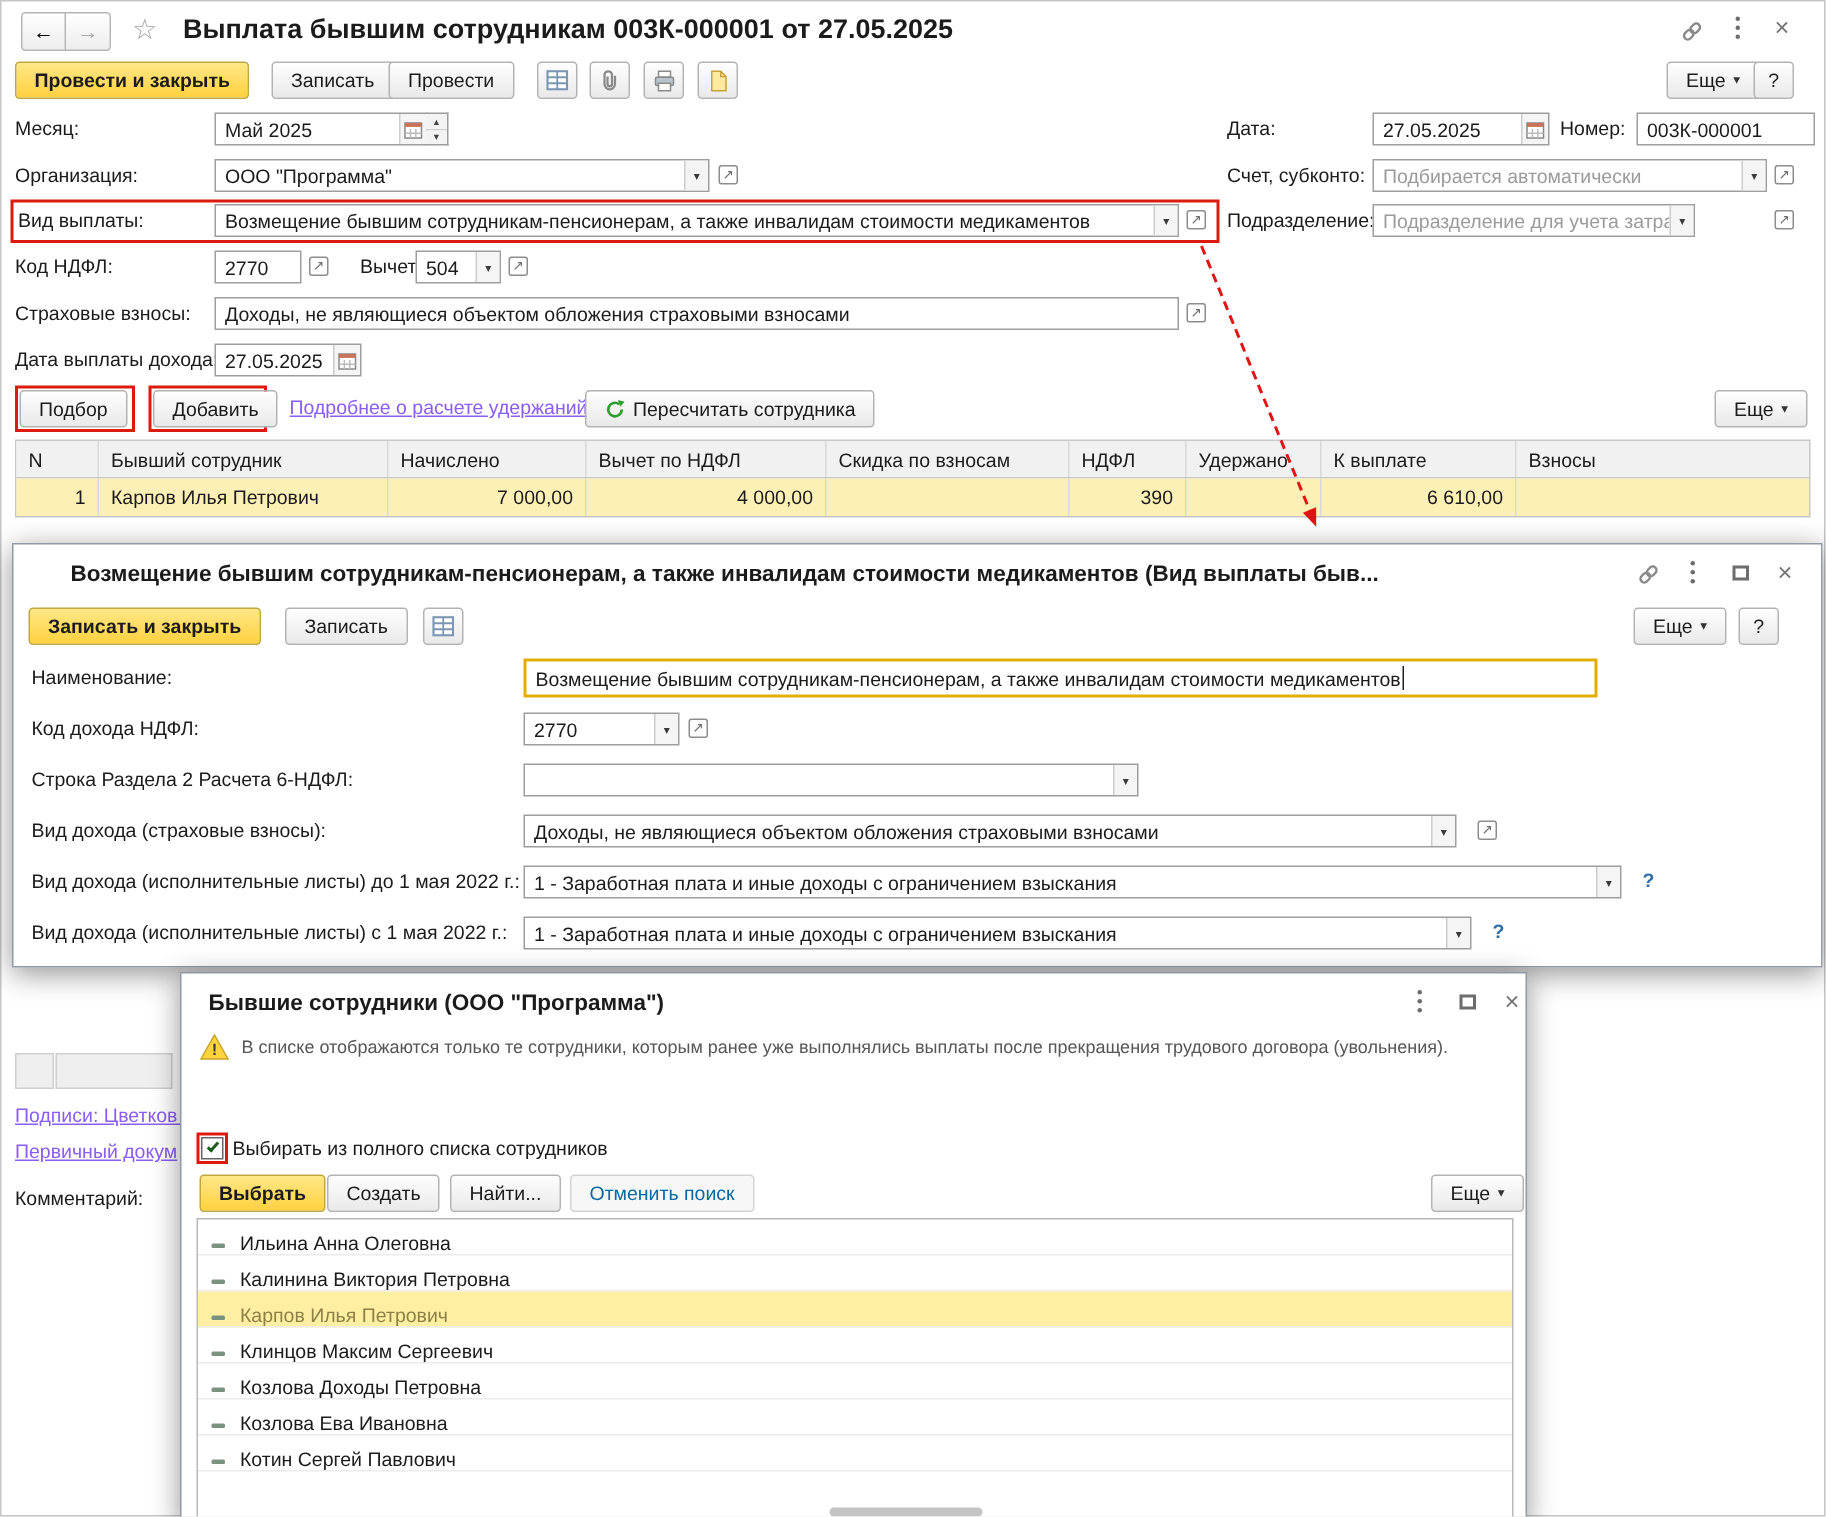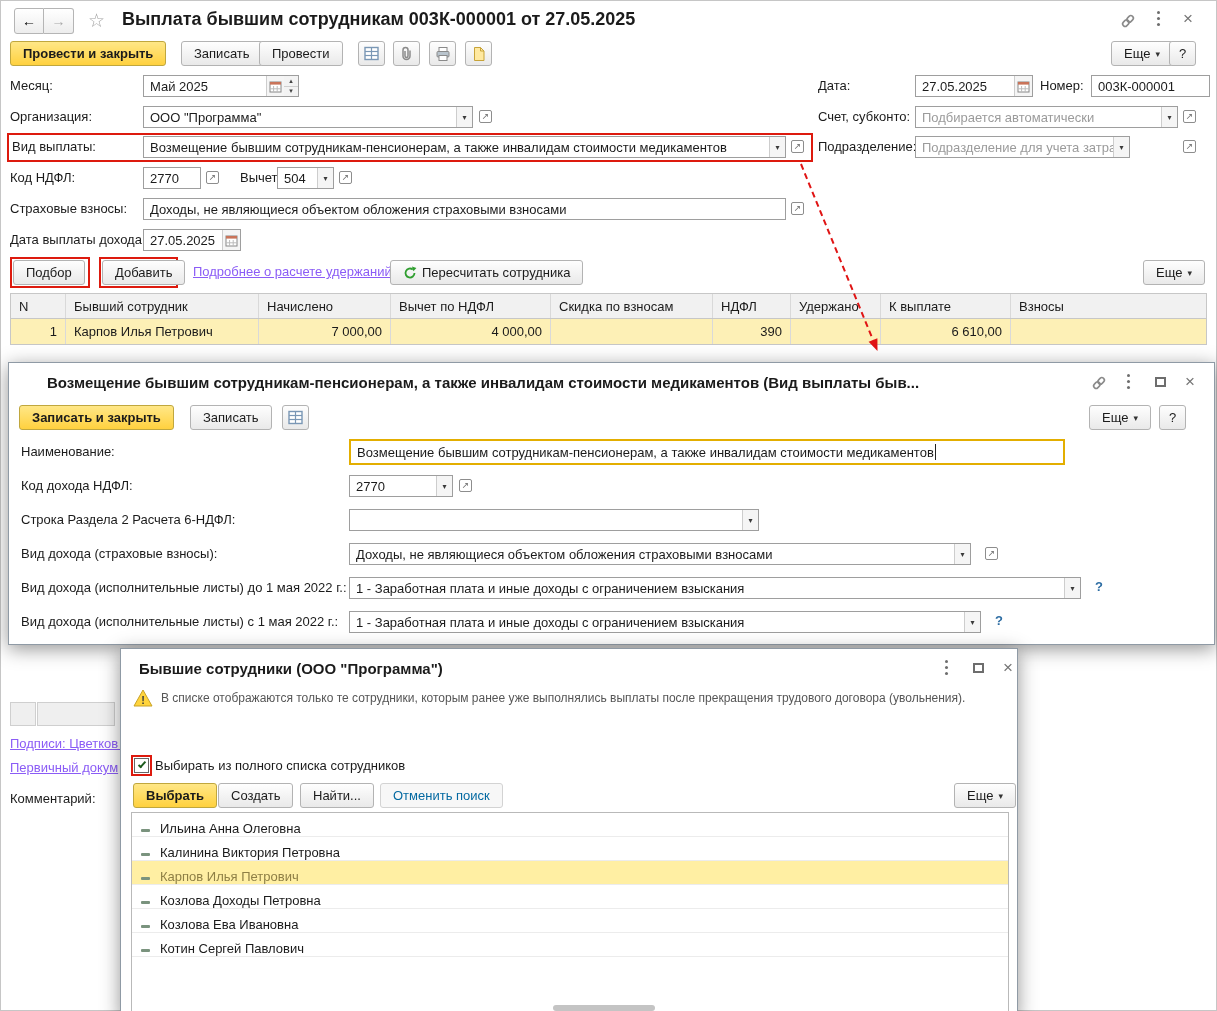--- a/index.html
+++ b/index.html
@@ -390,20 +390,24 @@
       <div class="lrow">
         <span class="eicon"></span>
         <span>Калинина Виктория Петровна</span>
       </div>
       <div class="lrow sel">
         <span class="eicon"></span>
         <span>Карпов Илья Петрович</span>
       </div>
       <div class="lrow">
         <span class="eicon"></span>
+        <span>Клинцов Максим Сергеевич</span>
+      </div>
+      <div class="lrow">
+        <span class="eicon"></span>
         <span>Козлова Доходы Петровна</span>
       </div>
       <div class="lrow">
         <span class="eicon"></span>
         <span>Козлова Ева Ивановна</span>
       </div>
       <div class="lrow">
         <span class="eicon"></span>
         <span>Котин Сергей Павлович</span>
       </div>

